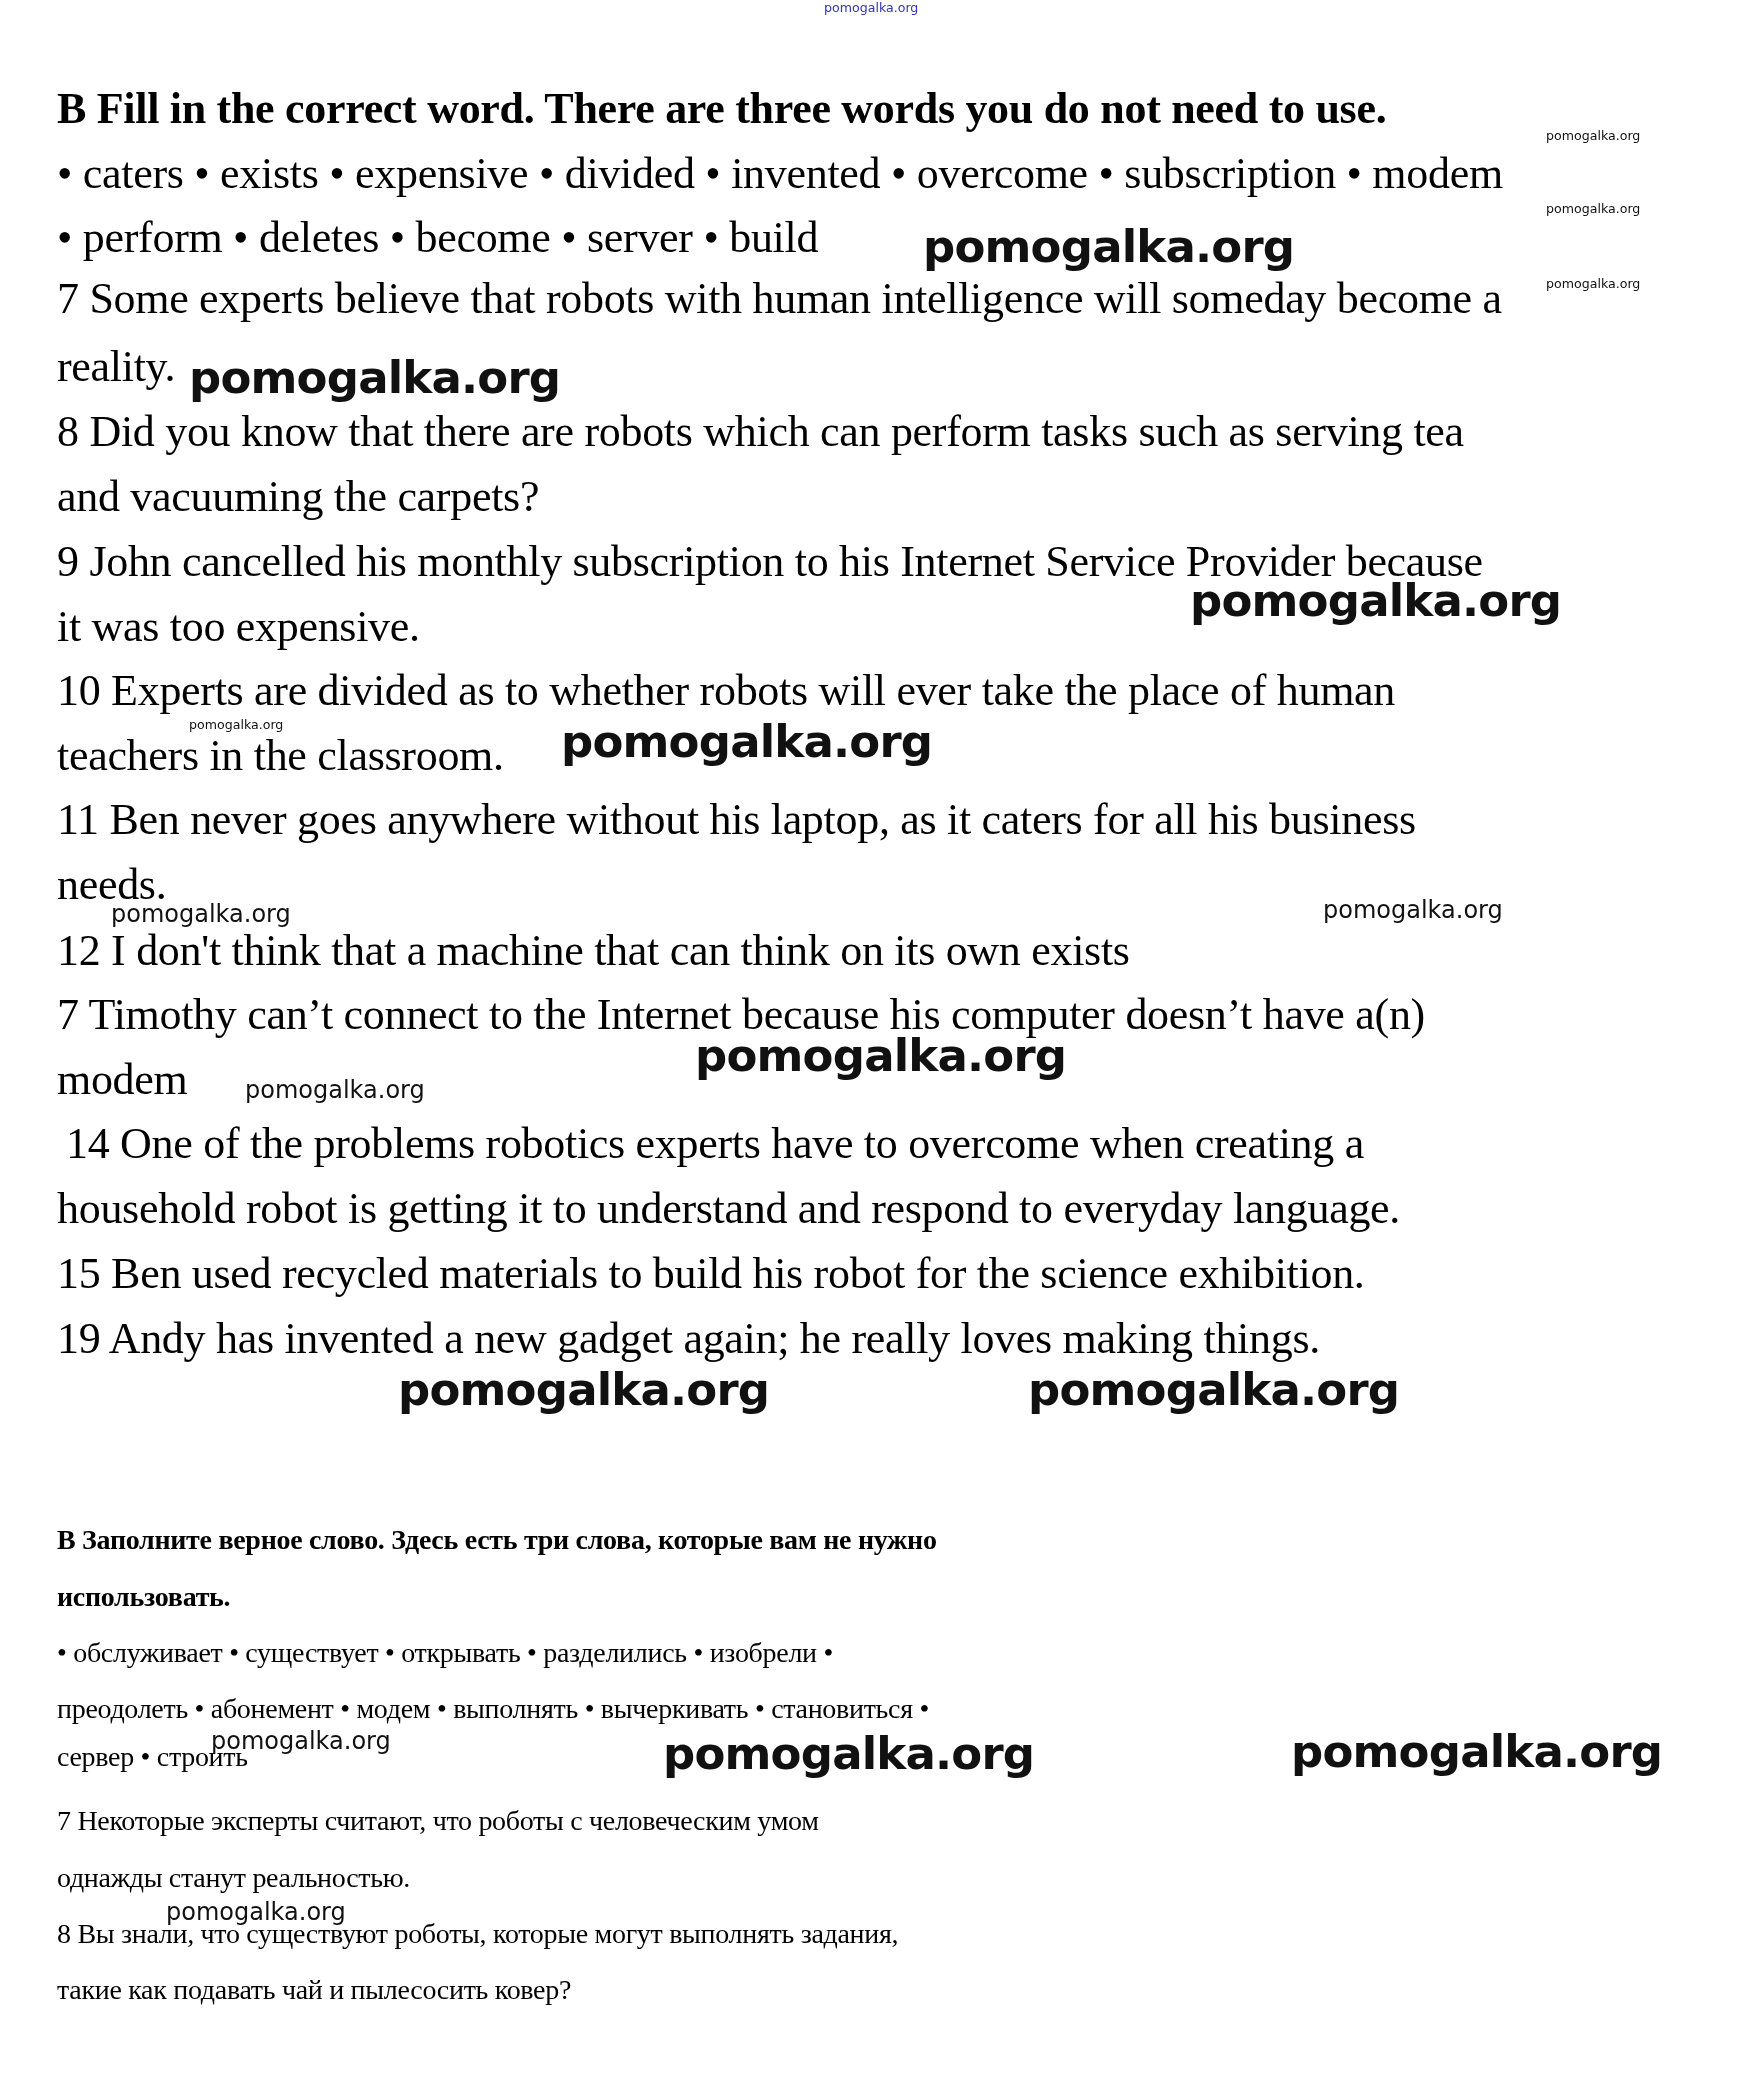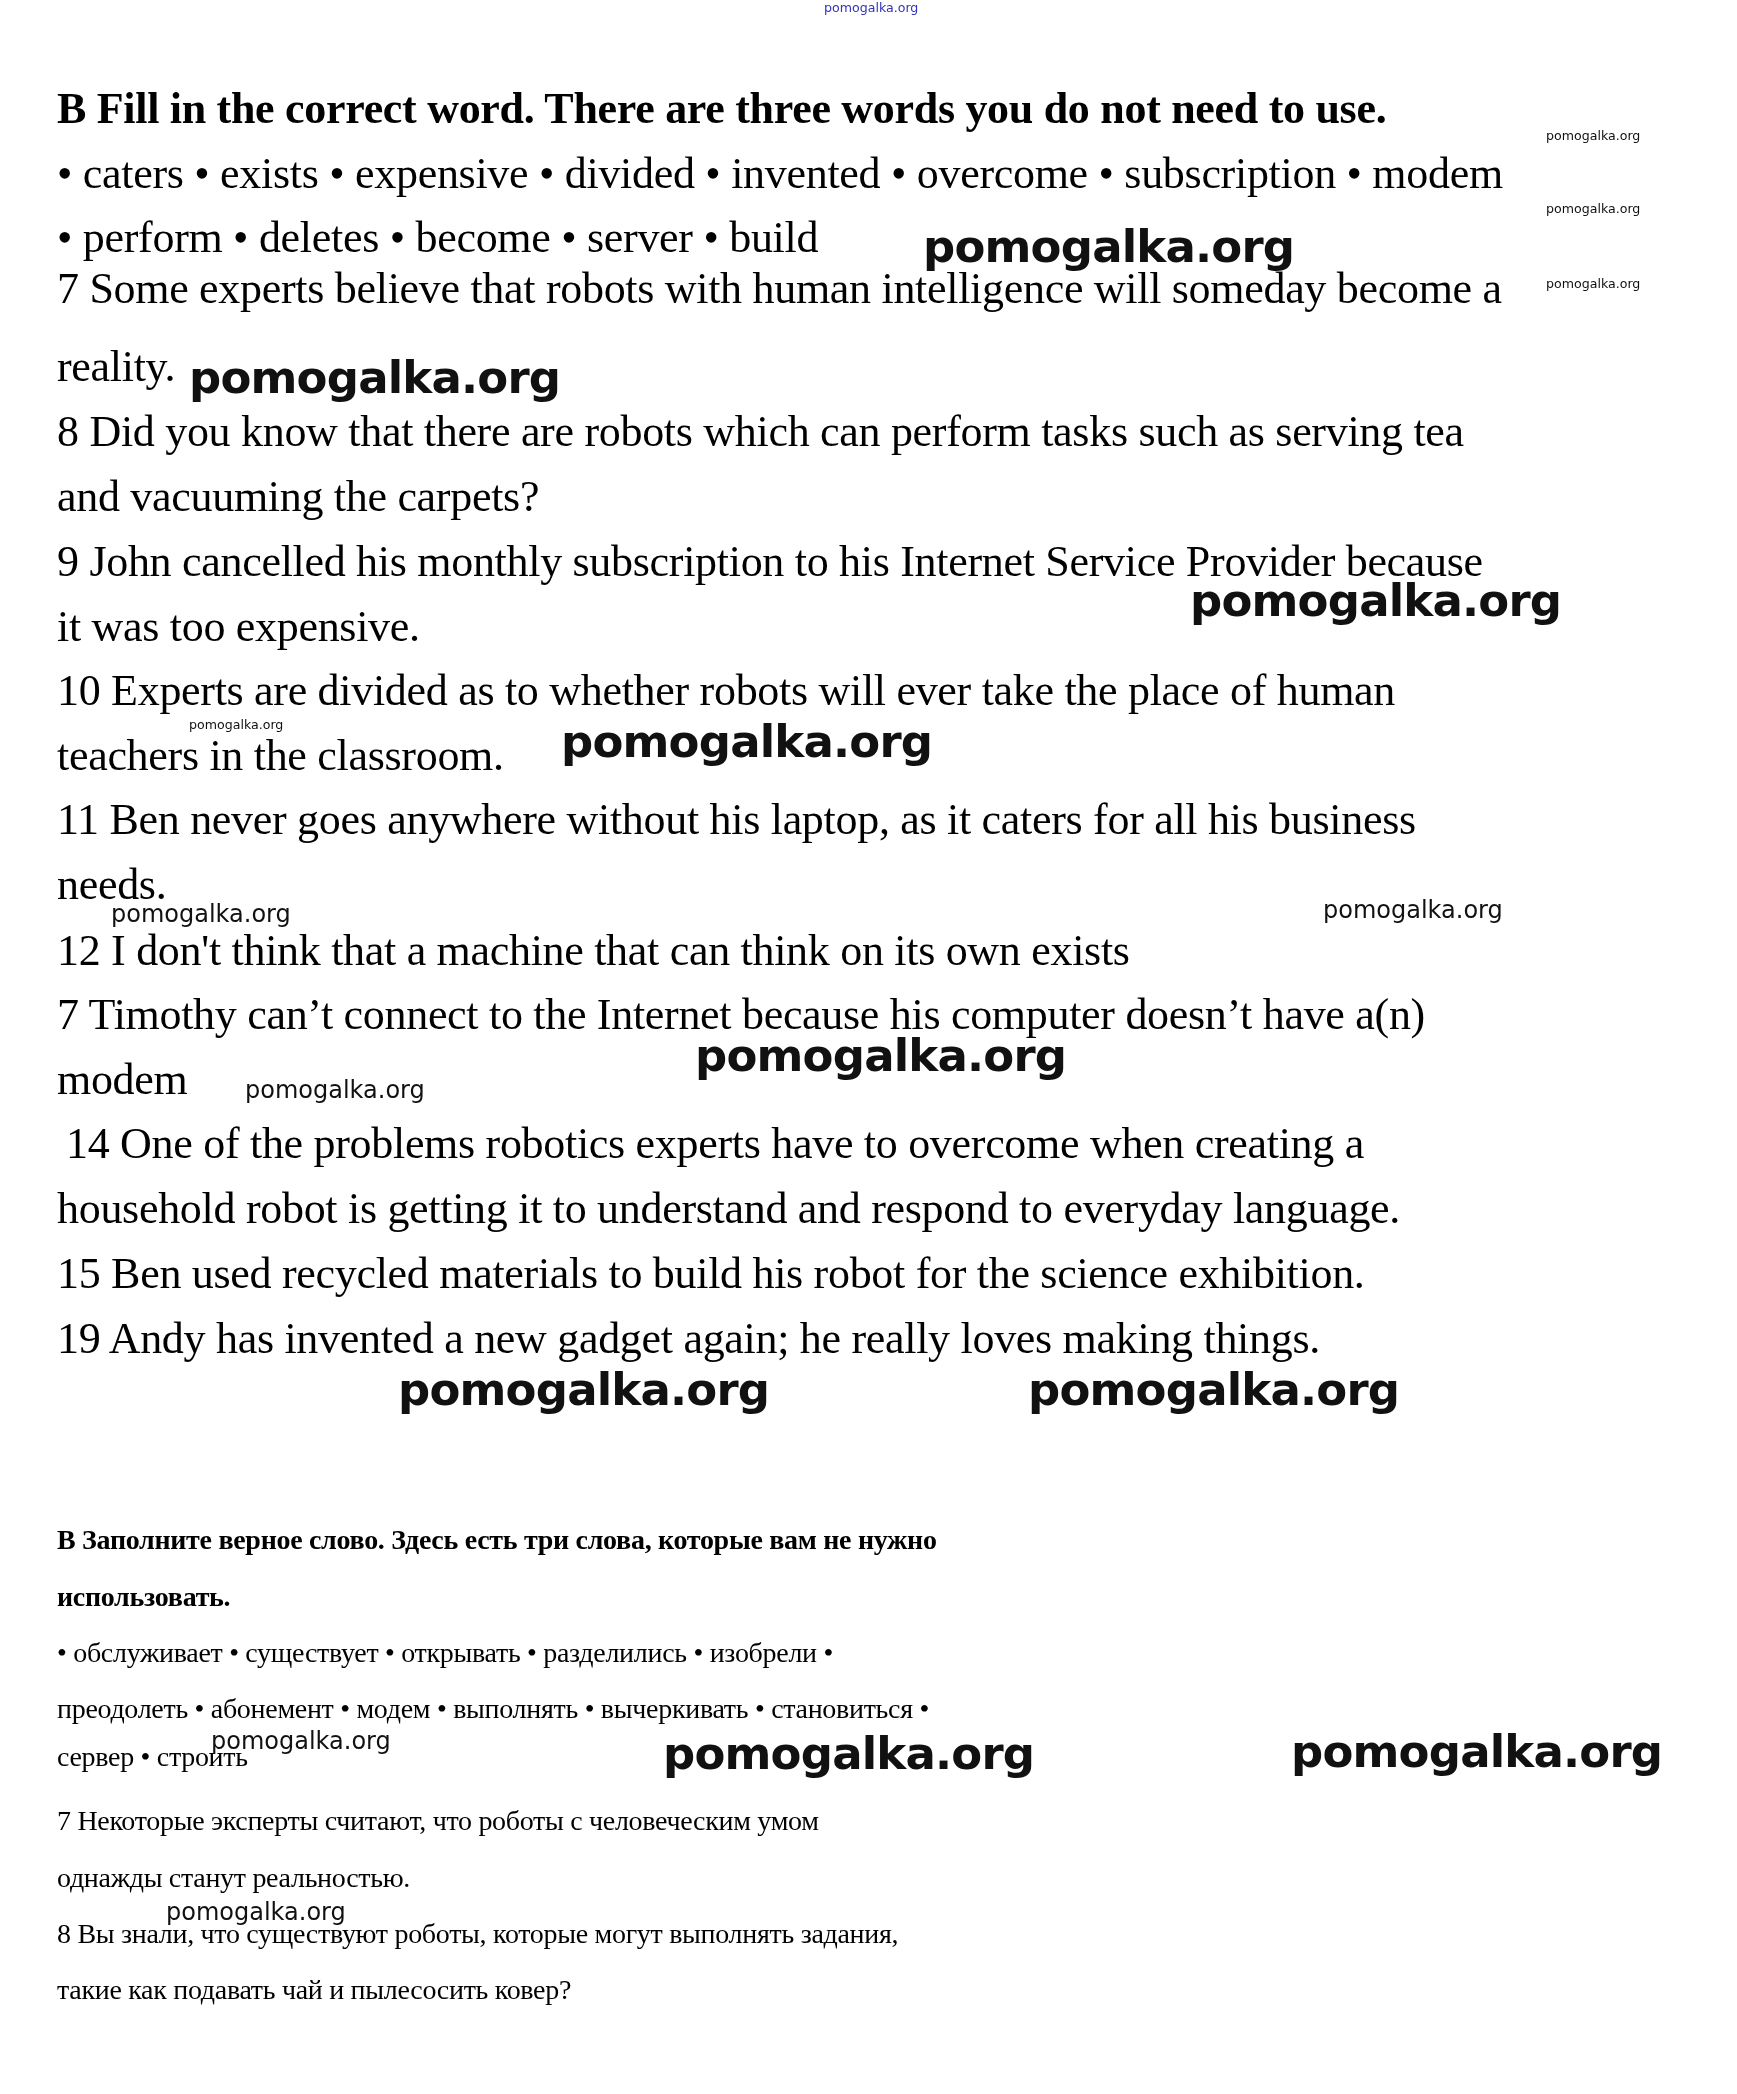--- a/index.html
+++ b/index.html
@@ -16,21 +16,21 @@
 </style>
 </head>
 <body>
 
 <div class="wm wm-top" style="left:824px; top:0px;">pomogalka.org</div>
 
 <div class="line bold" style="top:84px;">B Fill in the correct word. There are three words you do not need to use.</div>
 <div class="line" style="top:149px;">• caters • exists • expensive • divided • invented • overcome • subscription • modem</div>
 <div class="line" style="top:213px;">• perform • deletes • become • server • build</div>
 
-<div class="line" style="top:264px;">7 Some experts believe that robots with human intelligence will someday become a</div>
+<div class="line" style="top:274px;">7 Some experts believe that robots with human intelligence will someday become a</div>
 <div class="line" style="top:342px;">reality.</div>
 
 <div class="line" style="top:407px;">8 Did you know that there are robots which can perform tasks such as serving tea</div>
 <div class="line" style="top:472px;">and vacuuming the carpets?</div>
 
 <div class="line" style="top:537px;">9 John cancelled his monthly subscription to his Internet Service Provider because</div>
 <div class="line" style="top:602px;">it was too expensive.</div>
 
 <div class="line" style="top:666px;">10 Experts are divided as to whether robots will ever take the place of human</div>
 <div class="line" style="top:731px;">teachers in the classroom.</div>

